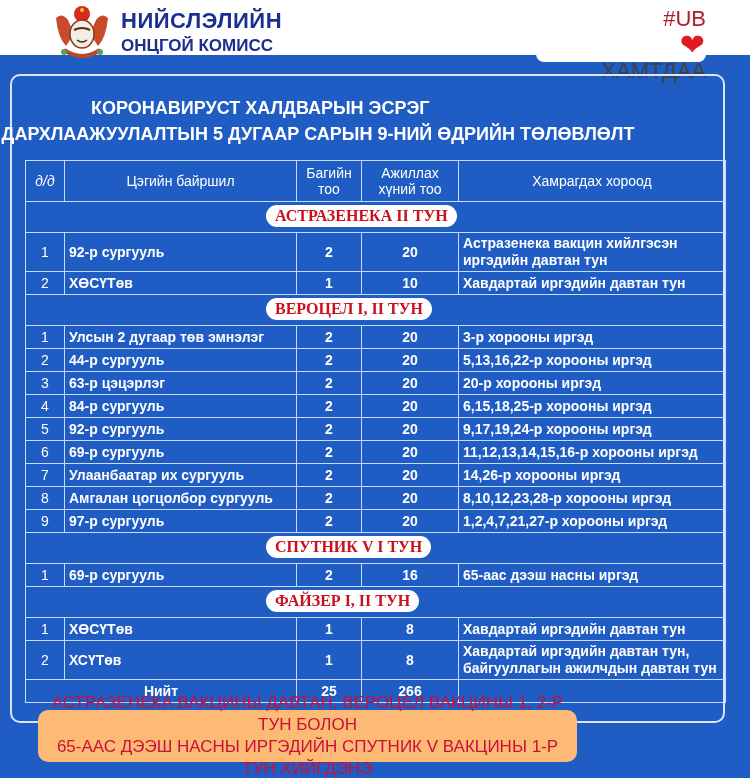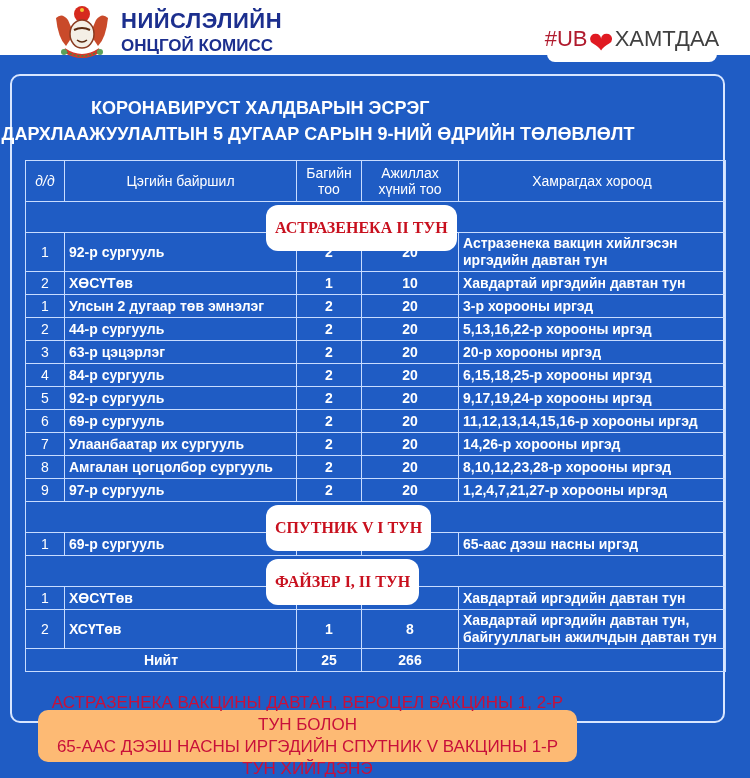--- a/index.html
+++ b/index.html
@@ -10,24 +10,24 @@
   }
   .top-band { position: absolute; left: 0; top: 0; width: 750px; height: 55px; background: #ffffff; }
   .blue-bg { position: absolute; left: 0; top: 55px; width: 750px; height: 723px; background: #1f5cc4; }
 
   .emblem { position: absolute; left: 52px; top: 4px; width: 60px; height: 60px; }
   .org-name { position: absolute; left: 121px; top: 10px; color: #1c2f8e; font-weight: bold; line-height: 1; }
   .org-line1 { font-size: 22px; letter-spacing: 0.5px; }
   .org-line2 { font-size: 17px; margin-top: 5px; }
 
   .hashtag {
-    position: absolute; left: 547px; top: 28px; width: 170px; height: 34px;
+    position: absolute; left: 536px; top: 28px; width: 170px; height: 34px;
     background: #ffffff; border-radius: 8px;
-    display: flex; align-items: flex-start; justify-content: center;
-    font-size: 22px; line-height: 1;
+    display: flex; align-items: flex-end; justify-content: center;
+    font-size: 22px; line-height: 1; flex-direction: column;
   }
   .hashtag .ub { color: #b01b2e; }
   .hashtag .heart { color: #e01a22; font-size: 30px; margin: 0 1px; }
   .hashtag .hamt { color: #404040; }
 
   .frame {
     position: absolute; left: 10px; top: 74px; width: 711px; height: 645px;
     border: 2px solid #d8e6ff; border-radius: 10px;
   }
 
@@ -58,21 +58,21 @@
   td.loc { text-align: left; font-weight: bold; }
   td.val { text-align: center; font-weight: bold; }
   td.cov { text-align: left; font-weight: bold; line-height: 17px; }
   tr.section td { border-left: none; border-right: none; height: 30px; padding: 0; }
   tr.section td.sec-cell { border-left: 1.5px solid #c8dcff; border-right: 1.5px solid #c8dcff; }
   .sec-wrap { position: relative; height: 30px; }
   .sec-pill {
     position: absolute; left: 240px; top: 3px;
     background: #ffffff; color: #c8101e; border-radius: 12px;
     font-family: "Liberation Serif", serif; font-weight: bold; font-size: 16px;
-    padding: 12px 9px; height: 22px; line-height: 22px; white-space: nowrap;
+    padding: 0 9px; height: 22px; line-height: 22px; white-space: nowrap;
   }
   tr.tall td { height: 38px; }
   tr.total td { font-weight: bold; text-align: center; }
 
   .footer-note {
     position: absolute; left: 38px; top: 710px; width: 539px; height: 52px;
     background: #fdba74; border-radius: 10px;
     color: #c8103a; font-size: 17px; text-align: center; line-height: 22px;
     display: flex; flex-direction: column; justify-content: center;
   }
@@ -147,20 +147,27 @@
         <td class="val">20</td>
         <td class="cov">Астразенека вакцин хийлгэсэн иргэдийн давтан тун</td>
       </tr>
       <tr>
         <td class="num">2</td>
         <td class="loc">ХӨСҮТөв</td>
         <td class="val">1</td>
         <td class="val">10</td>
         <td class="cov">Хавдартай иргэдийн давтан тун</td>
       </tr>
+      <tr class="section">
+        <td colspan="5" class="sec-cell">
+          <div class="sec-wrap">
+            <span class="sec-pill">ВЕРОЦЕЛ I, II ТУН</span>
+          </div>
+        </td>
+      </tr>
       <tr>
         <td class="num">1</td>
         <td class="loc">Улсын 2 дугаар төв эмнэлэг</td>
         <td class="val">2</td>
         <td class="val">20</td>
         <td class="cov">3-р хорооны иргэд</td>
       </tr>
       <tr>
         <td class="num">2</td>
         <td class="loc">44-р сургууль</td>

